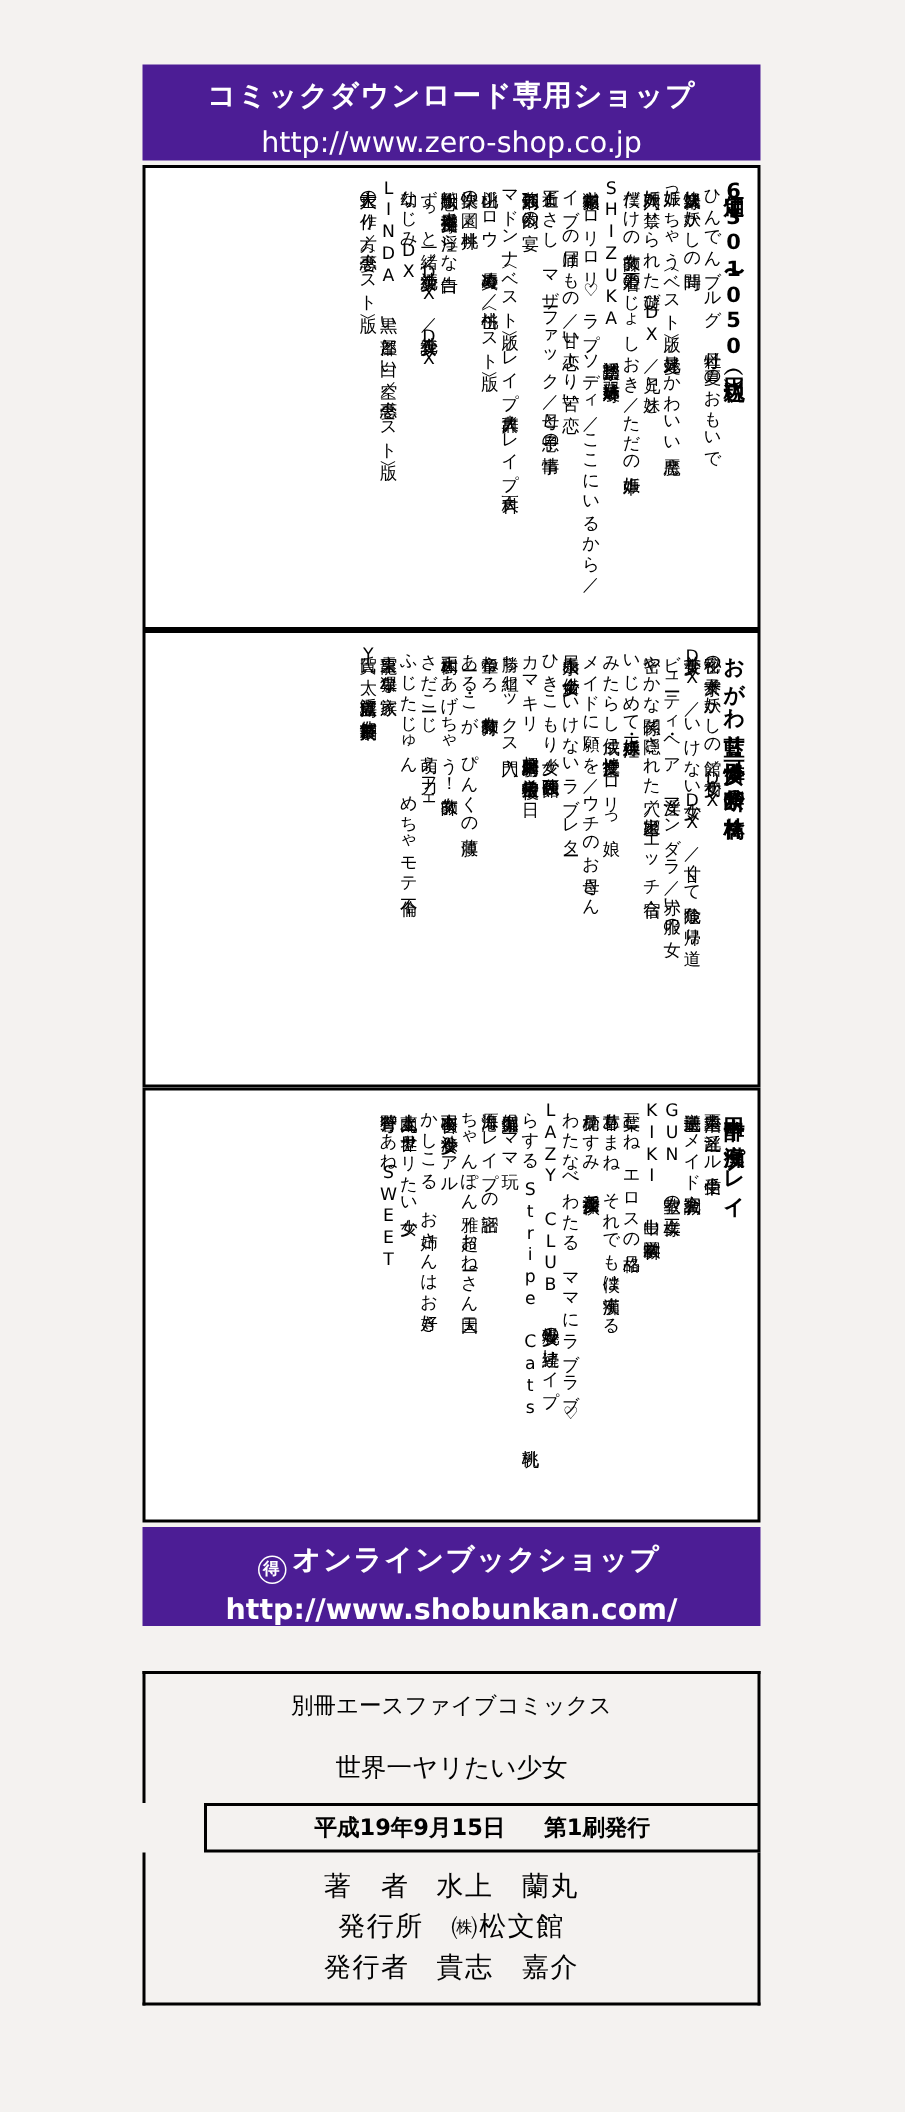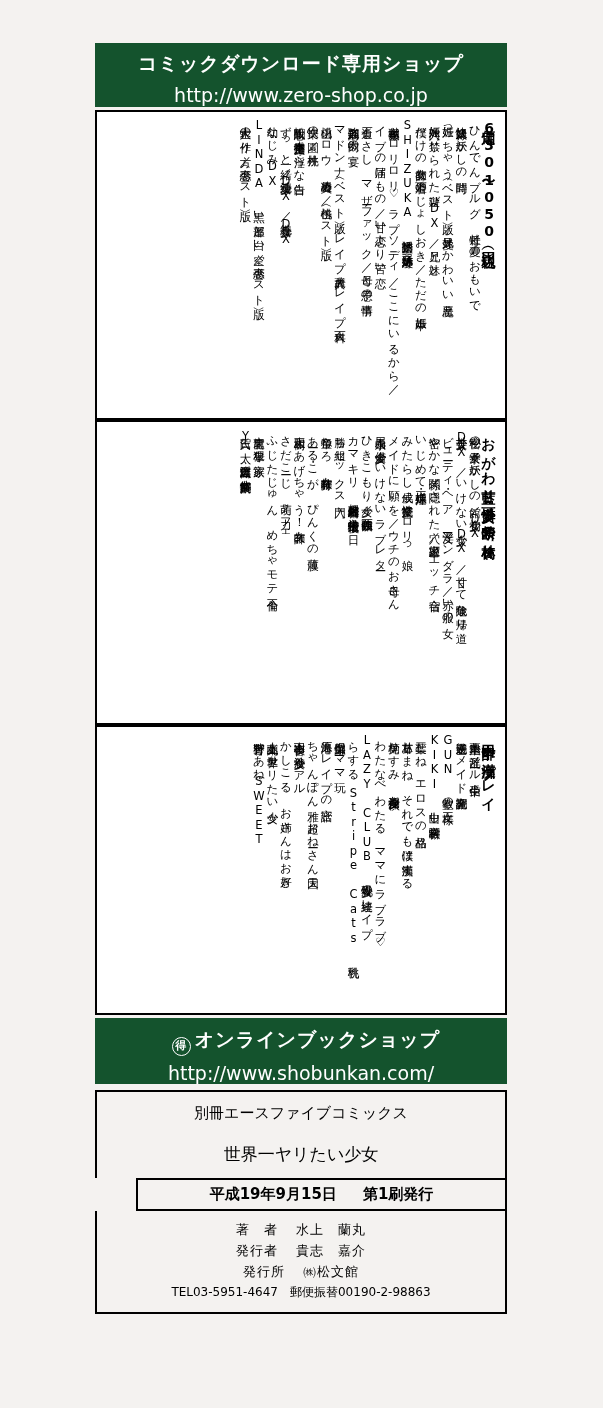--- a/index.html
+++ b/index.html
@@ -8,21 +8,21 @@
     font-family:"DejaVu Sans","Liberation Sans",sans-serif;
     background:#f2f0ee;
     position:relative;
   }
   
   #page{
     position:absolute;left:0;top:0;width:603px;height:1408px;
     background:#f4f2f0;
   }
   .banner{
-    position:absolute;background:#14532d;color:#fff;text-align:center;
+    position:absolute;background:#4c1d95;color:#fff;text-align:center;
   }
   .banner .l1{font-size:19px;font-weight:bold;letter-spacing:1px;}
   .banner .l2{font-size:19px;letter-spacing:0px;}
 
   
   .vbox{
     position:absolute;
     border:2px solid #000;
     background:#fff;
     box-sizing:border-box;
@@ -63,21 +63,21 @@
   }
   .colo-line{font-size:15px;margin:4px 0;}
   .colo-date{
     border:2px solid #000;
     display:flex;align-items:center;justify-content:center;gap:26px;
     font-size:15px;font-weight:bold;padding:5px 0;margin-left:41px;
   }
   .colo-tail{
     border:2px solid #000;border-top:none;padding:7px 0 9px 0;
   }
-  .colo-row{font-size:13px;margin:3px 0;letter-spacing:1px;}
+  .colo-row{font-size:18px;margin:3px 0;letter-spacing:1px;}
   .colo-small{font-size:12px;margin:2px 0;}
   .sp{display:inline-block;width:18px;}
   .maru{
     display:inline-block;width:17px;height:17px;border:1.5px solid #fff;
     border-radius:50%;font-size:11px;line-height:16px;text-align:center;
     vertical-align:-3px;margin-right:4px;
   }
 </style>
 </head>
 <body>
@@ -157,39 +157,38 @@
         <div class="vcol">かしこる　お姉さんはお好き</div>
         <div class="vcol">水上蘭丸　世界一ヤリたい少女</div>
         <div class="vcol">狩野蒼穹　あねSWEET</div>
       </div>
   </div>
 
   <div class="banner" style="left:95px;top:1018px;width:412px;height:66px;">
     <div class="l1" style="margin-top:9px;padding-left:10px;">
       <span class="maru">得</span><span>オンラインブックショップ</span>
     </div>
-    <div class="l2" style="margin-top:6px;">http://www.shobunkan.com/</div>
+    <div class="l2" style="margin-top:6px;font-weight:bold;">http://www.shobunkan.com/</div>
   </div>
 
-  <div class="colo" style="top:1090px;border-radius:13px;">
+  <div class="colo" style="top:1114px;border-radius:13px;">
     <div class="colo-box">
       <div class="colo-line">別冊エースファイブコミックス</div>
       <div class="colo-line" style="font-size:17px;margin-top:20px;">世界一ヤリたい少女</div>
     </div>
     <div class="colo-date">
       <span>平成19年9月15日</span>
       <span>第1刷発行</span>
     </div>
     <div class="colo-tail">
       <div class="colo-row">
         <span>著　者</span><span class="sp"></span><span>水上　蘭丸</span>
       </div>
       <div class="colo-row">
+        <span>発行所</span><span class="sp"></span><span>㈱松文館</span>
+      </div>
+      <div class="colo-row">
         <span>発行者</span><span class="sp"></span><span>貴志　嘉介</span>
       </div>
-      <div class="colo-row">
-        <span>発行所</span><span class="sp"></span><span>㈱松文館</span>
-      </div>
-      <div class="colo-small">TEL03-5951-4647　郵便振替00190-2-98863</div>
     </div>
   </div>
 
 </div>
 
 </body></html>

